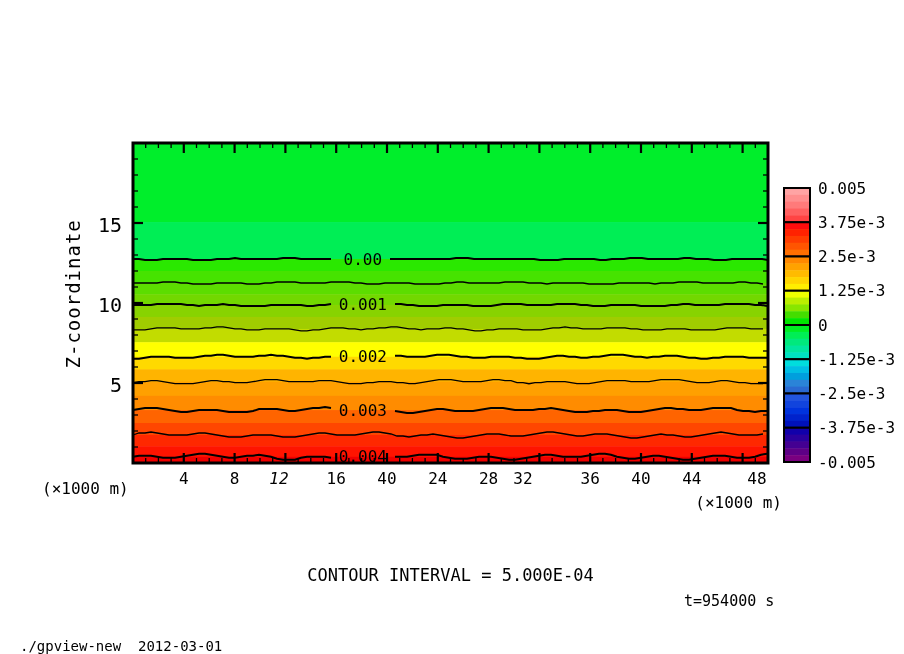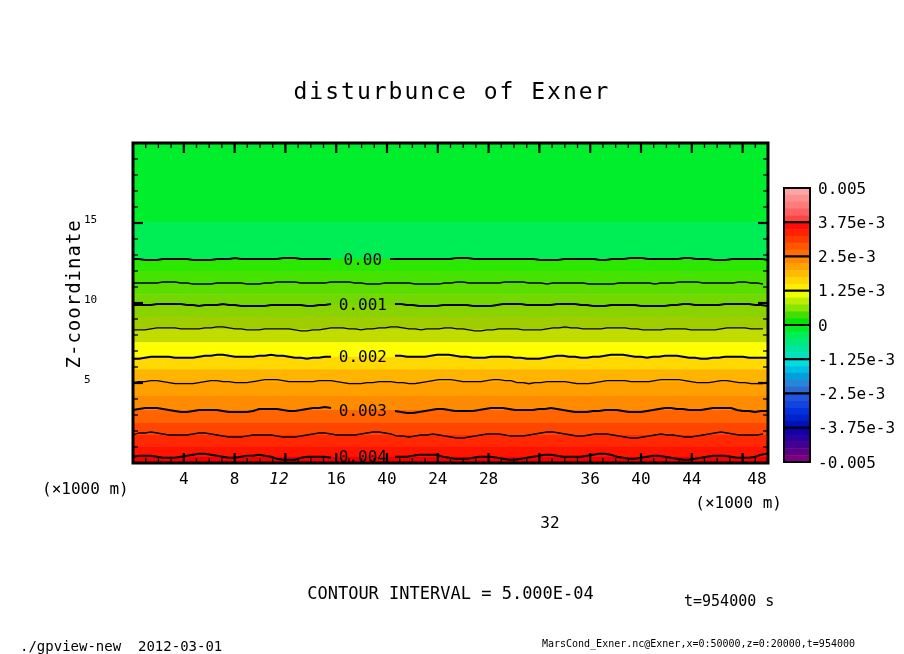--- a/index.html
+++ b/index.html
@@ -7,36 +7,35 @@
     position:relative;width:904px;height:654px;background:#ffffff;overflow:hidden;
     font-family:"DejaVu Sans Mono","Liberation Mono",monospace;color:#000;
   }
   .abs{position:absolute;}
   #title{top:78px;left:0;width:904px;text-align:center;font-size:23px;letter-spacing:2px;white-space:pre;}
   #plot-svg{left:133px;top:143px;overflow:visible;}
   #colorbar-svg{left:783px;top:184px;overflow:visible;}
   #x-tick-labels{left:133px;top:469px;width:635px;height:22px;}
   .x-tick-label{position:absolute;top:0;width:48px;margin-left:-24px;text-align:center;font-size:16px;}
   #y-tick-labels{left:84px;top:143px;width:44px;height:320px;}
-  .y-tick-label{position:absolute;right:6px;width:38px;font-size:11px;}
+  .y-tick-label{position:absolute;right:6px;width:38px;text-align:right;font-size:20px;}
   #x-axis-label{left:133px;top:517px;width:635px;text-align:center;font-size:19px;letter-spacing:1px;}
   #y-axis-label{left:4px;top:289px;width:137px;height:22px;text-align:center;font-size:19px;
     letter-spacing:1px;transform:rotate(-90deg);white-space:nowrap;}
   #y-unit-label{left:42px;top:479px;font-size:16px;white-space:pre;}
   #x-unit-label{left:640px;top:493px;width:142px;text-align:right;font-size:16px;white-space:pre;}
-  #contour-interval{left:133px;top:583px;width:635px;text-align:center;font-size:17px;white-space:pre;}
+  #contour-interval{left:133px;top:565px;width:635px;text-align:center;font-size:17px;white-space:pre;}
   #time-label{left:636px;top:592px;font-size:15px;white-space:pre;margin-left:48px;}
   #footer-left{left:20px;top:638px;font-size:14px;white-space:pre;}
   #footer-right{left:455px;top:638px;width:400px;text-align:right;font-size:10px;white-space:pre;}
 </style>
 </head>
 <body>
 
 <div id="page">
-  <div id="title" class="abs">disturbunce of Exner</div>
 
   <svg id="plot-svg" class="abs" width="635" height="320">
       <rect x="0" y="0" width="635" height="79.53999999999999" fill="#00ee2b"></rect>
       <rect x="0" y="79.03999999999999" width="635" height="37.46000000000002" fill="#00ee55"></rect>
       <rect x="0" y="116.00000000000001" width="635" height="12.499999999999986" fill="#2ae800"></rect>
       <rect x="0" y="128" width="635" height="12.5" fill="#46e300"></rect>
       <rect x="0" y="140" width="635" height="11.699999999999989" fill="#5cdd00"></rect>
       <rect x="0" y="151.2" width="635" height="11.220000000000027" fill="#72d800"></rect>
       <rect x="0" y="161.92000000000002" width="635" height="12.499999999999972" fill="#88d300"></rect>
       <rect x="0" y="173.92" width="635" height="12.5" fill="#a0cd00"></rect>
@@ -210,21 +209,21 @@
     </svg>
 
   <div id="x-tick-labels" class="abs">
       <div class="x-tick-label" style="left: 50.8px;">4</div>
       <div class="x-tick-label" style="left: 101.6px;">8</div>
       <div class="x-tick-label" style="left: 146px; font-style: italic;">12</div>
       <div class="x-tick-label" style="left: 203.2px;">16</div>
       <div class="x-tick-label" style="left: 254px;">40</div>
       <div class="x-tick-label" style="left: 304.8px;">24</div>
       <div class="x-tick-label" style="left: 355.6px;">28</div>
-      <div class="x-tick-label" style="left: 417px; margin-top: 44px;">32</div>
+      <div class="x-tick-label" style="left: 390px;">32</div>
       <div class="x-tick-label" style="left: 457.2px;">36</div>
       <div class="x-tick-label" style="left: 508px;">40</div>
       <div class="x-tick-label" style="left: 558.8px;">44</div>
       <div class="x-tick-label" style="left: 624px;">48</div>
     </div>
   <div id="y-tick-labels" class="abs">
       <div class="y-tick-label" style="top: 230px;">5</div>
       <div class="y-tick-label" style="top: 150px;">10</div>
       <div class="y-tick-label" style="top: 70px;">15</div>
     </div>
@@ -290,14 +289,13 @@
       <text x="35" y="180.75" font-size="16" font-family="&quot;DejaVu Sans Mono&quot;,monospace">-1.25e-3</text>
       <text x="35" y="215" font-size="16" font-family="&quot;DejaVu Sans Mono&quot;,monospace">-2.5e-3</text>
       <text x="35" y="249.25" font-size="16" font-family="&quot;DejaVu Sans Mono&quot;,monospace">-3.75e-3</text>
       <text x="35" y="283.5" font-size="16" font-family="&quot;DejaVu Sans Mono&quot;,monospace">-0.005</text>
     </svg>
 
   <div id="contour-interval" class="abs">CONTOUR INTERVAL = 5.000E-04</div>
   <div id="time-label" class="abs">t=954000 s</div>
 
   <div id="footer-left" class="abs">./gpview-new  2012-03-01</div>
-  <div id="footer-right" class="abs">MarsCond_Exner.nc@Exner,x=0:50000,z=0:20000,t=954000</div>
 </div>
 
 </body></html>

